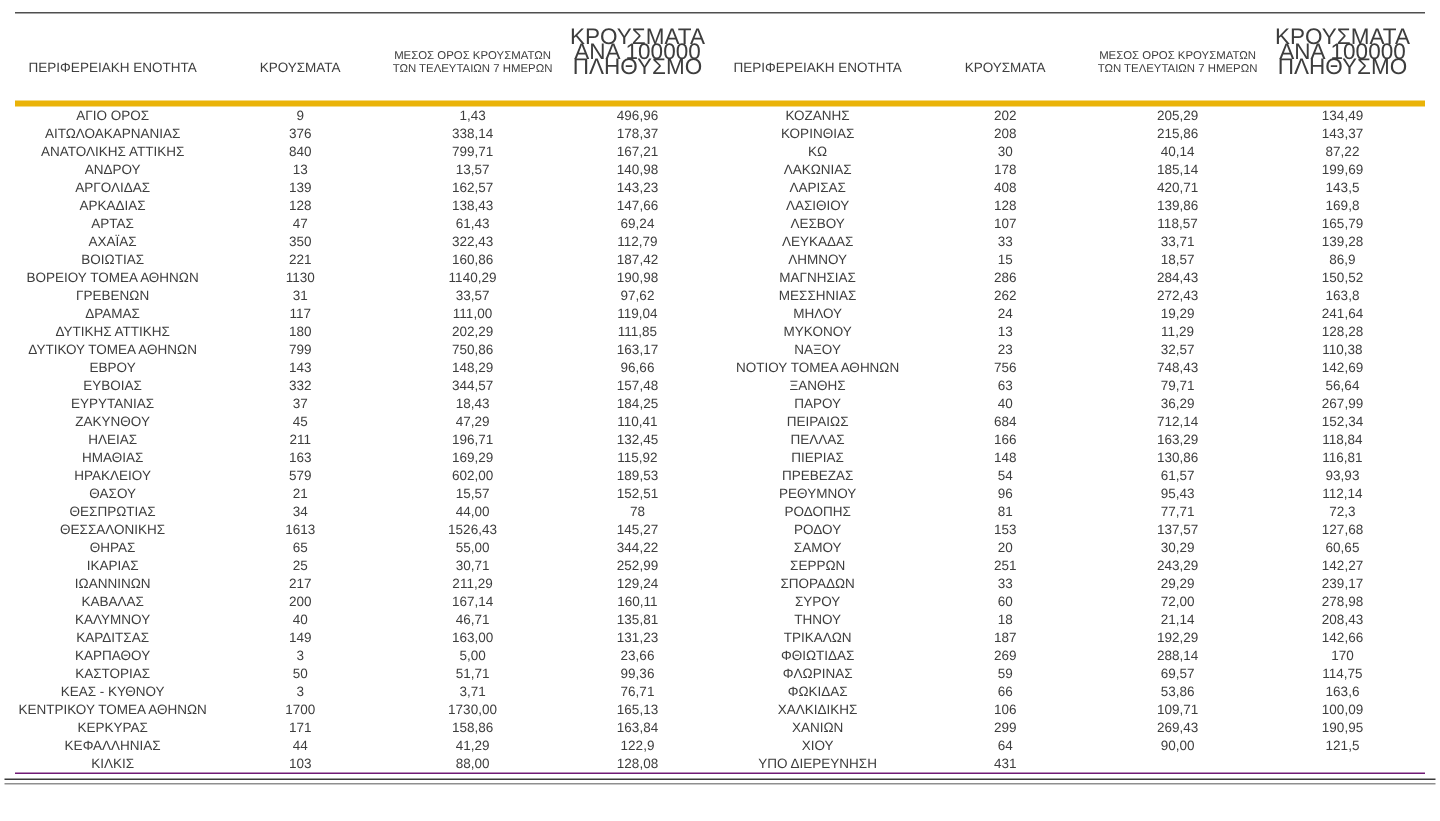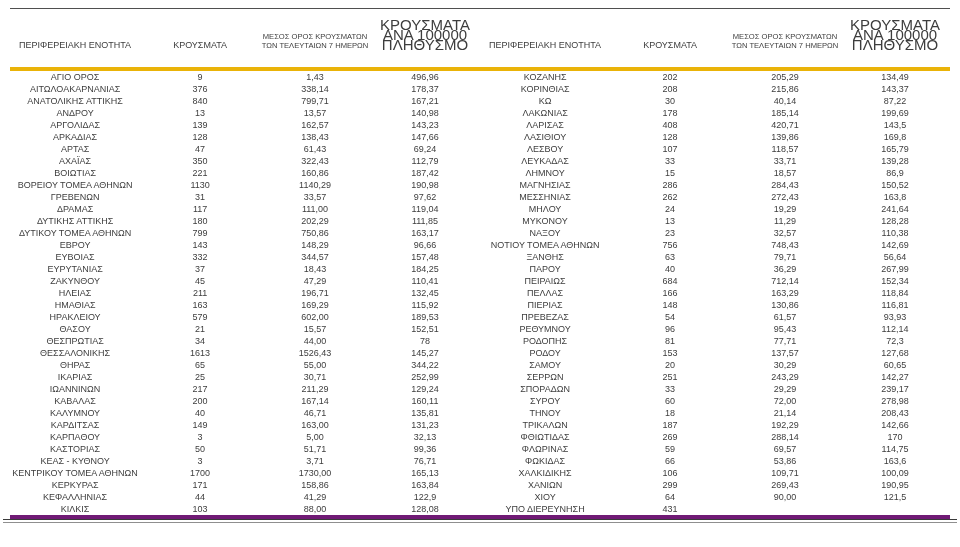--- a/index.html
+++ b/index.html
@@ -25,21 +25,21 @@
     color:#3d3d3d;
   }
   th.h-region, th.h-cases { font-size:9px;  line-height:10px; }
   th.h-avg { font-size:7.6px; line-height:9px; }
   th.h-per { font-size:15px; line-height:10px; }
 
   tbody td {
     height:12px; line-height:12px; font-size:9px; text-align:center;
     padding:0; white-space:nowrap; overflow:hidden; color:#3d3d3d;
   }
-  tbody tr:last-child td { border-bottom:5px solid #701a75; }
+  tbody tr:last-child td { border-bottom:1px solid #701a75; }
 </style>
 </head>
 <body>
 
 <div class="page">
 
   <div class="rule top"></div>
 
   <div class="tables">
 
@@ -246,21 +246,21 @@
           <tr>
             <td>ΚΑΡΔΙΤΣΑΣ</td>
             <td>149</td>
             <td>163,00</td>
             <td>131,23</td>
           </tr>
           <tr>
             <td>ΚΑΡΠΑΘΟΥ</td>
             <td>3</td>
             <td>5,00</td>
-            <td>32,13</td>
+            <td>23,66</td>
           </tr>
           <tr>
             <td>ΚΑΣΤΟΡΙΑΣ</td>
             <td>50</td>
             <td>51,71</td>
             <td>99,36</td>
           </tr>
           <tr>
             <td>ΚΕΑΣ - ΚΥΘΝΟΥ</td>
             <td>3</td>

